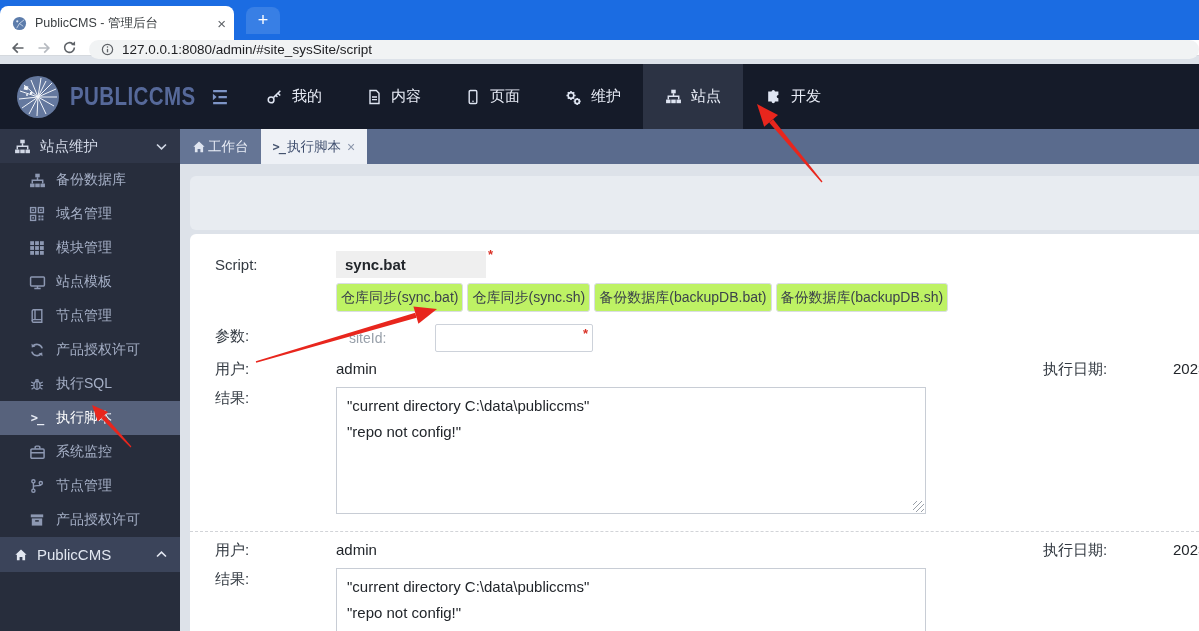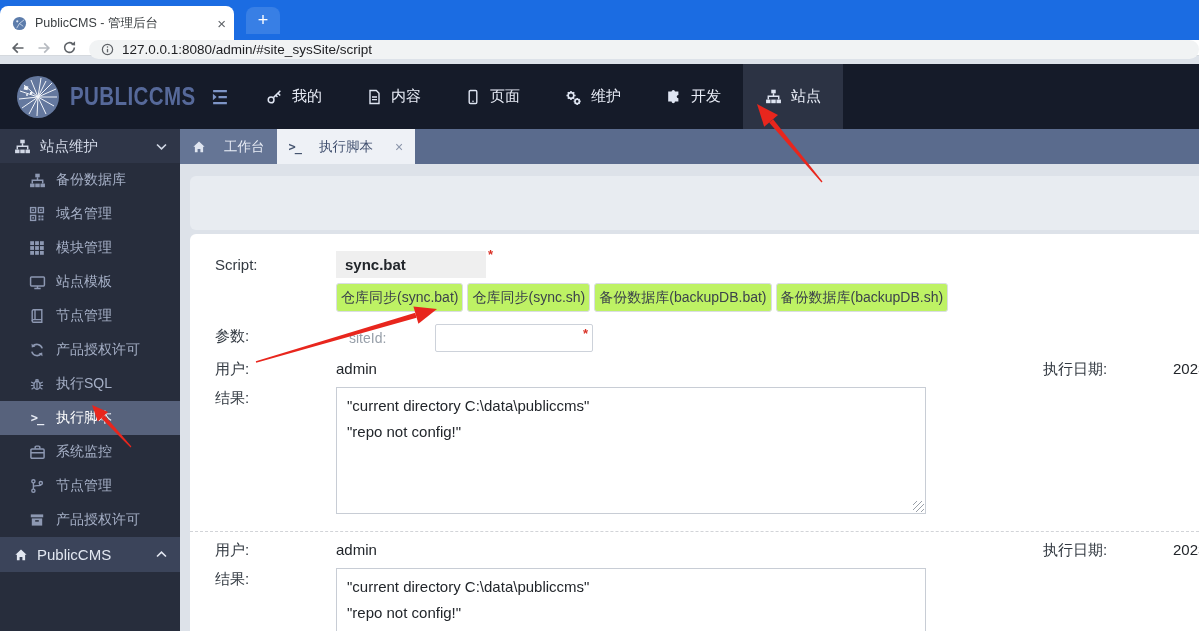--- a/index.html
+++ b/index.html
@@ -43,21 +43,21 @@
   #sidebar-items { position:absolute; left:0; top:34px; width:180px; }
   .side-item { height:34px; display:flex; align-items:center; padding-left:28px; gap:10px; color:#a5afc6; font-size:14px; cursor:pointer; }
   .side-item .ico { color:#8d98b2; width:18px; }
   .side-item.selected { background:#57627c; color:#fff; }
   .side-item.selected .ico { color:#e9edf6; }
   #sidebar-footer { position:absolute; left:0; top:408px; width:180px; height:35px; background:#3b445a; color:#e2e7f1;
     font-size:15px; display:flex; align-items:center; padding:0 12px 0 14px; gap:9px; }
 
   
   #page-tabs { left:180px; top:129px; width:1019px; height:35px; background:#5a6b8d; display:flex; align-items:stretch; }
-  .ptab { display:flex; align-items:center; gap:18px; padding:0 12px; font-size:13.5px; color:#e9edf6; cursor:pointer; }
+  .ptab { display:flex; align-items:center; gap:2px; padding:0 12px; font-size:13.5px; color:#e9edf6; cursor:pointer; }
   .ptab .ico { color:#dfe5f0; }
   .ptab.first { background:rgba(255,255,255,.07); }
   .ptab.active { background:#eef1f6; color:#3f4e6e; }
   .ptab.active .ico { color:#45546f; }
   .ptab .closex { color:#8a94a9; font-size:14px; margin-left:4px; }
   .term-glyph { font-family:"DejaVu Sans Mono","Liberation Mono",monospace; font-weight:bold; font-size:12px; letter-spacing:-1px; }
 
   
   #content-bg { left:180px; top:164px; width:1019px; height:467px; background:#dde2e9; }
   #empty-panel { left:190px; top:176px; width:1019px; height:54px; background:#e8ecf1; border-radius:6px; }
@@ -193,39 +193,39 @@
         <span class="ico">
           <svg width="18" height="18" viewBox="0 0 16 16" fill="none" stroke="currentColor" stroke-width="1.4">
             <circle cx="6.2" cy="6.6" r="2.5"></circle>
             <path d="M6.2 2.6 v1.3 M6.2 9.3 v1.3 M2.2 6.6 h1.3 M9 6.6 h1.3 M3.4 3.8 l.95.95 M8.1 8.5 l.95.95 M9.05 3.8 l-.95.95 M4.35 8.5 l-.95.95"></path>
             <circle cx="11.7" cy="11.9" r="1.9"></circle>
             <path d="M11.7 8.8 v1 M11.7 14 v1 M8.6 11.9 h1 M13.8 11.9 h1 M9.6 9.8 l.7.7 M13.1 13.3 l.7.7 M13.8 9.8 l-.7.7 M10.3 13.3 l-.7.7"></path>
           </svg>
         </span>
         <span>维护</span>
       </div>
-      <div class="nav-item">
-        <span class="ico">
-          <svg width="17" height="17" viewBox="0 0 16 16" fill="none" stroke="currentColor" stroke-width="1.4">
-            <path d="M3 3.4 h3.2 a1.6 1.6 0 1 1 3.2 0 H12.6 v3.1 a1.6 1.6 0 1 0 0 3.2 V12.8 H9.4 a1.6 1.6 0 1 1 -3.2 0 H3 Z" fill="currentColor" stroke="none"></path>
-          </svg>
-        </span>
-        <span>开发</span>
-      </div>
       <div class="nav-item active">
         <span class="ico">
           <svg width="17" height="17" viewBox="0 0 16 16" fill="none" stroke="currentColor" stroke-width="1.4">
             <rect x="5.9" y="1.6" width="4.2" height="3.4" fill="currentColor" stroke="none"></rect>
             <rect x="1" y="10.9" width="4.2" height="3.4" fill="currentColor" stroke="none"></rect>
             <rect x="5.9" y="10.9" width="4.2" height="3.4" fill="currentColor" stroke="none"></rect>
             <rect x="10.8" y="10.9" width="4.2" height="3.4" fill="currentColor" stroke="none"></rect>
             <path d="M8 5 V7.8 M3.1 10.9 V7.8 H12.9 V10.9"></path>
           </svg>
         </span>
         <span>站点</span>
+      </div>
+      <div class="nav-item">
+        <span class="ico">
+          <svg width="17" height="17" viewBox="0 0 16 16" fill="none" stroke="currentColor" stroke-width="1.4">
+            <path d="M3 3.4 h3.2 a1.6 1.6 0 1 1 3.2 0 H12.6 v3.1 a1.6 1.6 0 1 0 0 3.2 V12.8 H9.4 a1.6 1.6 0 1 1 -3.2 0 H3 Z" fill="currentColor" stroke="none"></path>
+          </svg>
+        </span>
+        <span>开发</span>
       </div>
     </div>
 </div>
 
 <div id="sidebar" class="abs">
   <div id="sidebar-header">
     <span class="ico icon-slot">
         <svg width="17" height="17" viewBox="0 0 16 16" fill="none" stroke="currentColor" stroke-width="1.4">
           <rect x="5.9" y="1.6" width="4.2" height="3.4" fill="currentColor" stroke="none"></rect>
           <rect x="1" y="10.9" width="4.2" height="3.4" fill="currentColor" stroke="none"></rect>

